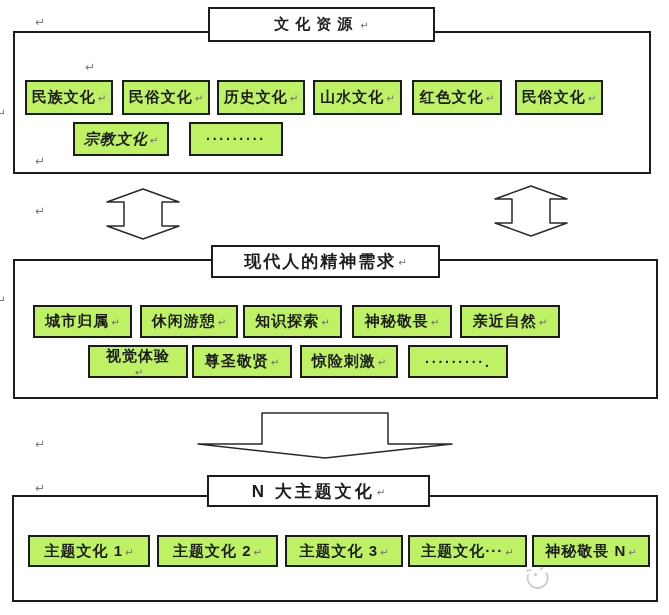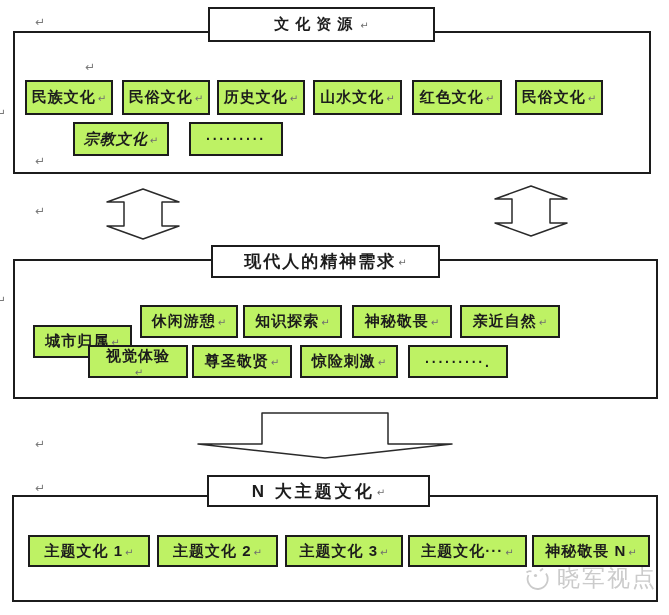--- a/index.html
+++ b/index.html
@@ -95,21 +95,21 @@
     <span class="dots">·········</span>
   </div>
 
   <div class="container" style="left:13px;top:259px;width:641px;height:136px;"></div>
 
   <div class="titlebox mid" style="left:211px;top:245px;width:225px;height:29px;">
     <span class="t">现代人的精神需求</span>
     <span class="pmark">↵</span>
   </div>
 
-  <div class="box" style="left:33px;top:305px;width:95px;height:29px;margin-top:20px;">
+  <div class="box" style="left:33px;top:305px;width:95px;height:29px;">
     <span>城市归属</span>
       <span class="pmark">↵</span>
   </div>
   <div class="box" style="left:140px;top:305px;width:94px;height:29px;">
     <span>休闲游憩</span>
       <span class="pmark">↵</span>
   </div>
   <div class="box" style="left:243px;top:305px;width:95px;height:29px;">
     <span>知识探索</span>
       <span class="pmark">↵</span>
@@ -175,16 +175,15 @@
   <span class="stray" style="left:35px;top:438px;">↵</span>
   <span class="stray" style="left:35px;top:482px;">↵</span>
 
   <div class="watermark">
     <svg width="30" height="30" viewBox="0 0 30 30">
       <path d="M6.5 11 A 10 10 0 1 0 24 9.5" fill="none" stroke="#cbcbcb" stroke-width="1.8"></path>
       <path d="M4.5 8.5 Q 7 6.5 9.5 7.5" fill="none" stroke="#cbcbcb" stroke-width="1.8"></path>
       <circle cx="13.5" cy="11.5" r="1.6" fill="#cbcbcb"></circle>
       <path d="M18 7 L 21 4.5" fill="none" stroke="#cbcbcb" stroke-width="1.8"></path>
     </svg>
-    <span class="wm-text">晓军视点</span>
   </div>
 
 </div>
 
 </body></html>

